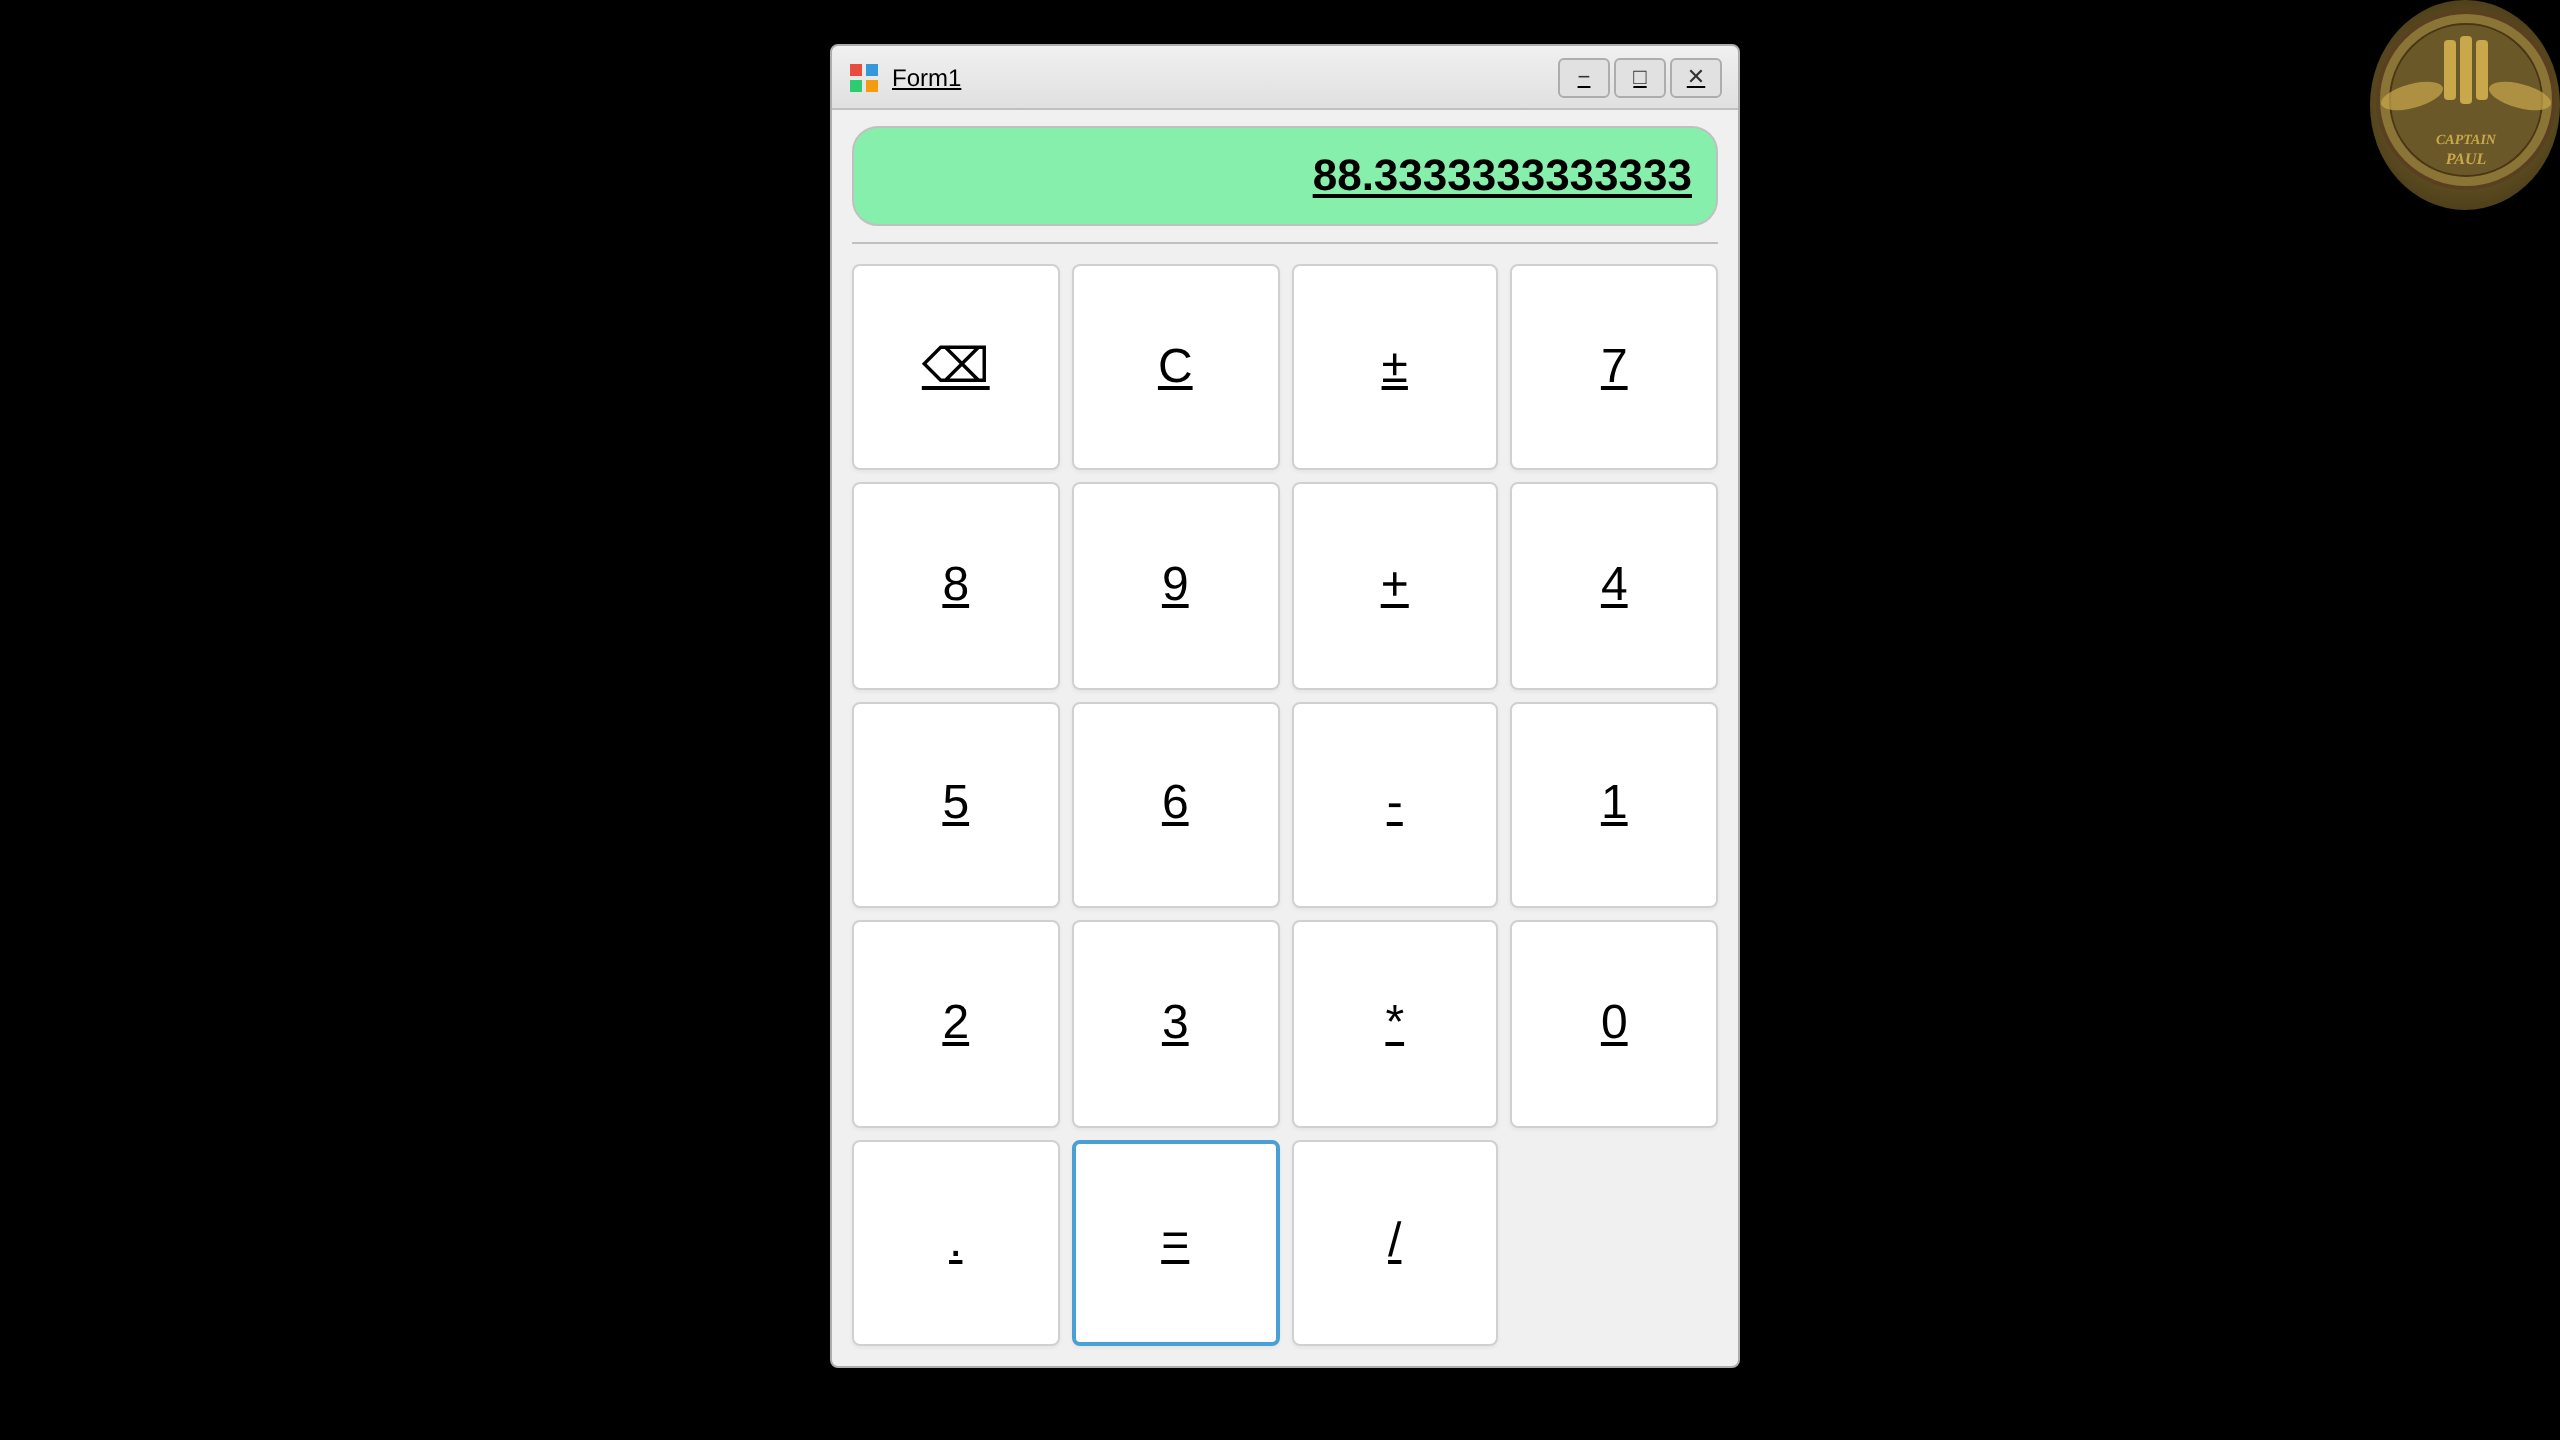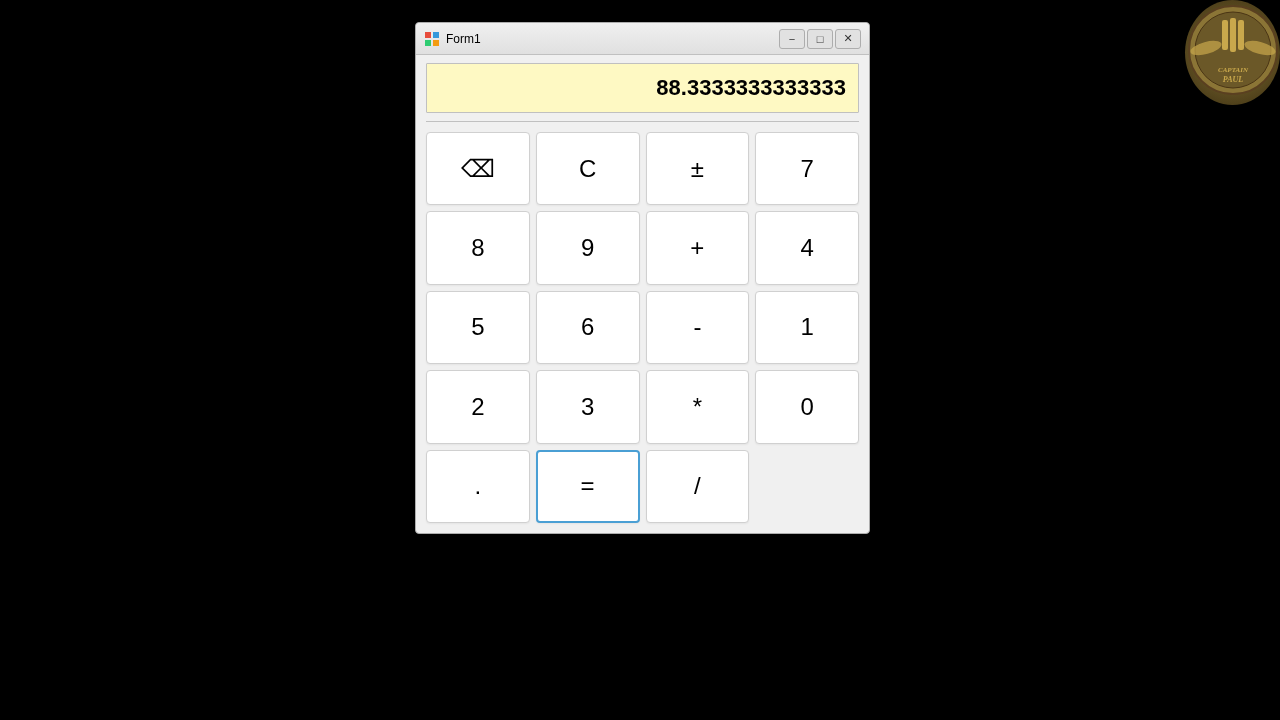--- a/index.html
+++ b/index.html
@@ -32,27 +32,28 @@
       overflow: hidden;
       font-style: italic;
     }
 
     
     .window {
       position: absolute;
       left: 415px;
       top: 22px;
       width: 455px;
-      height: 512px;
+      height: 662px;
       background: #f0f0f0;
       border: 1px solid #adadad;
       border-radius: 4px;
       box-shadow: 2px 2px 8px rgba(0,0,0,0.3);
       display: flex;
       flex-direction: column;
+      text-decoration: underline;
     }
 
     
     .title-bar {
       height: 32px;
       background: linear-gradient(to bottom, #f0f0f0, #e0e0e0);
       border-bottom: 1px solid #c0c0c0;
       display: flex;
       align-items: center;
       padding: 0 8px;
@@ -94,29 +95,29 @@
       display: flex;
       align-items: center;
       justify-content: center;
       cursor: pointer;
       font-size: 11px;
       color: #333;
     }
 
     
     .display {
-      background: #fef9c3;
+      background: #86efac;
       margin: 8px 10px 4px 10px;
       padding: 8px 12px;
       border: 1px solid #c0c0c0;
       min-height: 50px;
       display: flex;
       align-items: center;
       justify-content: flex-end;
-      border-radius: 1px;
+      border-radius: 13px;
     }
 
     .display-value {
       font-size: 22px;
       font-weight: bold;
       color: #000;
       text-align: right;
     }
 
     

